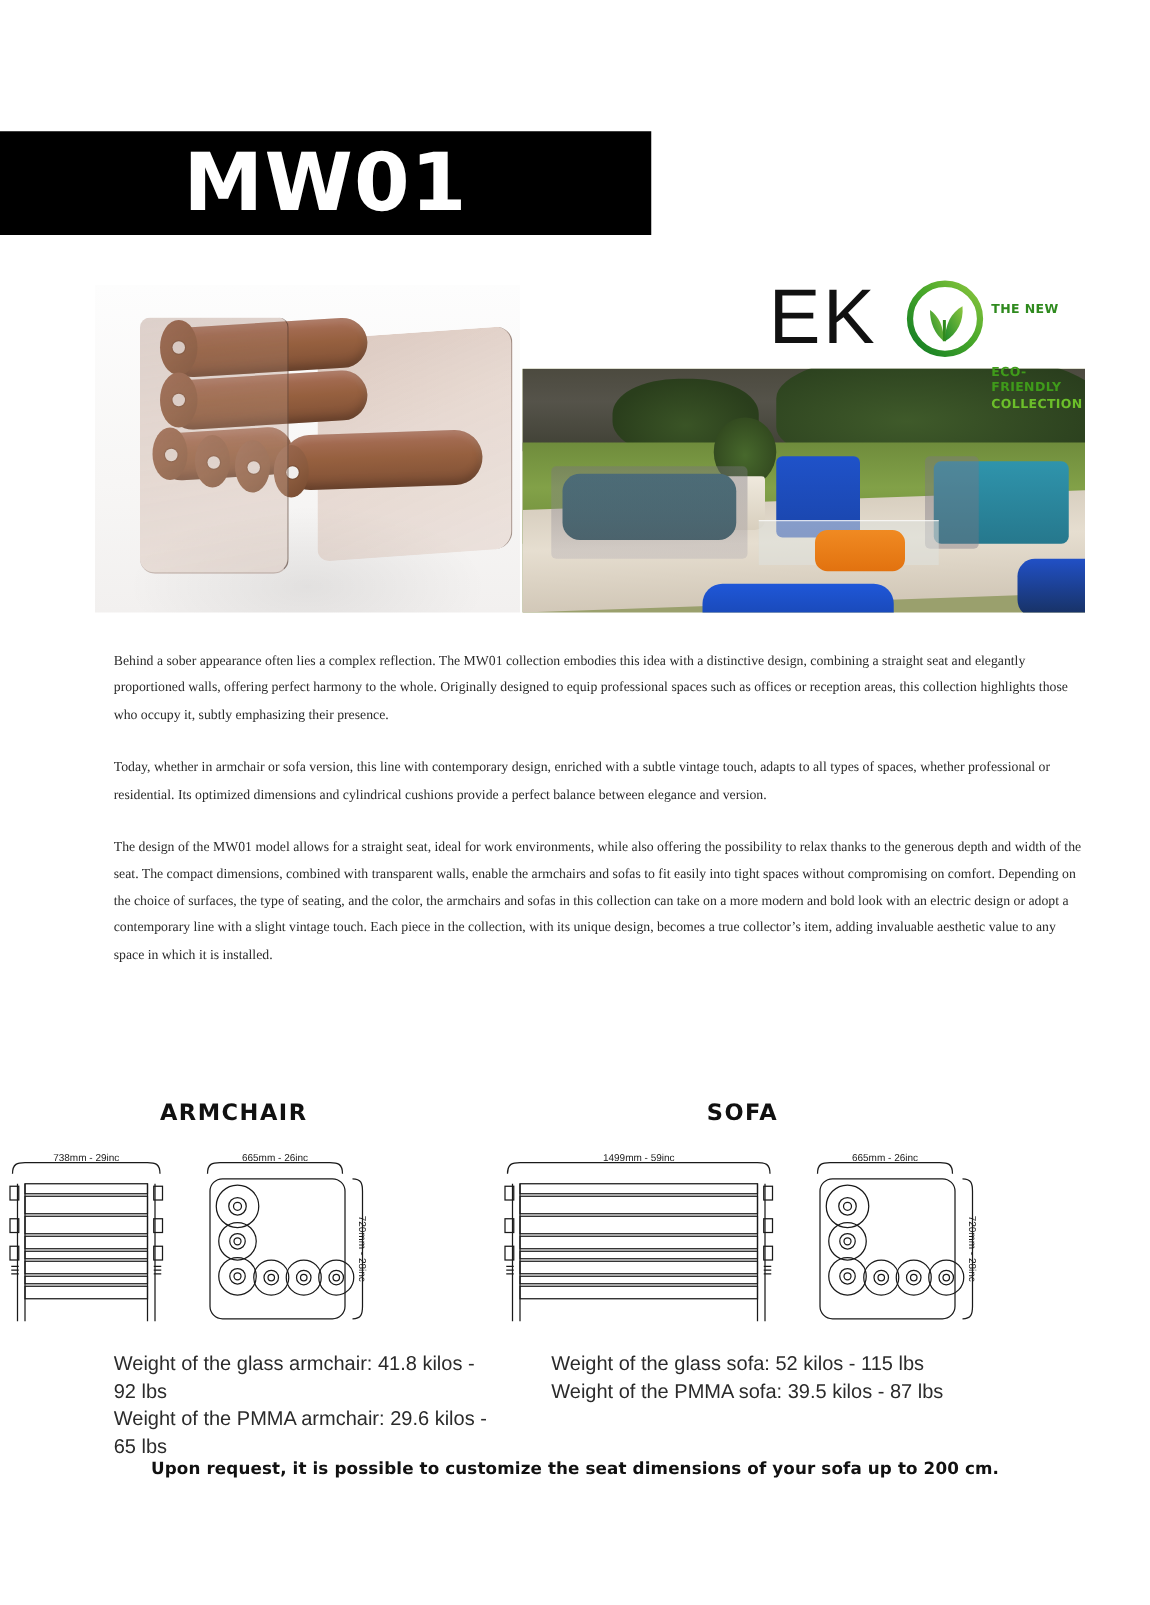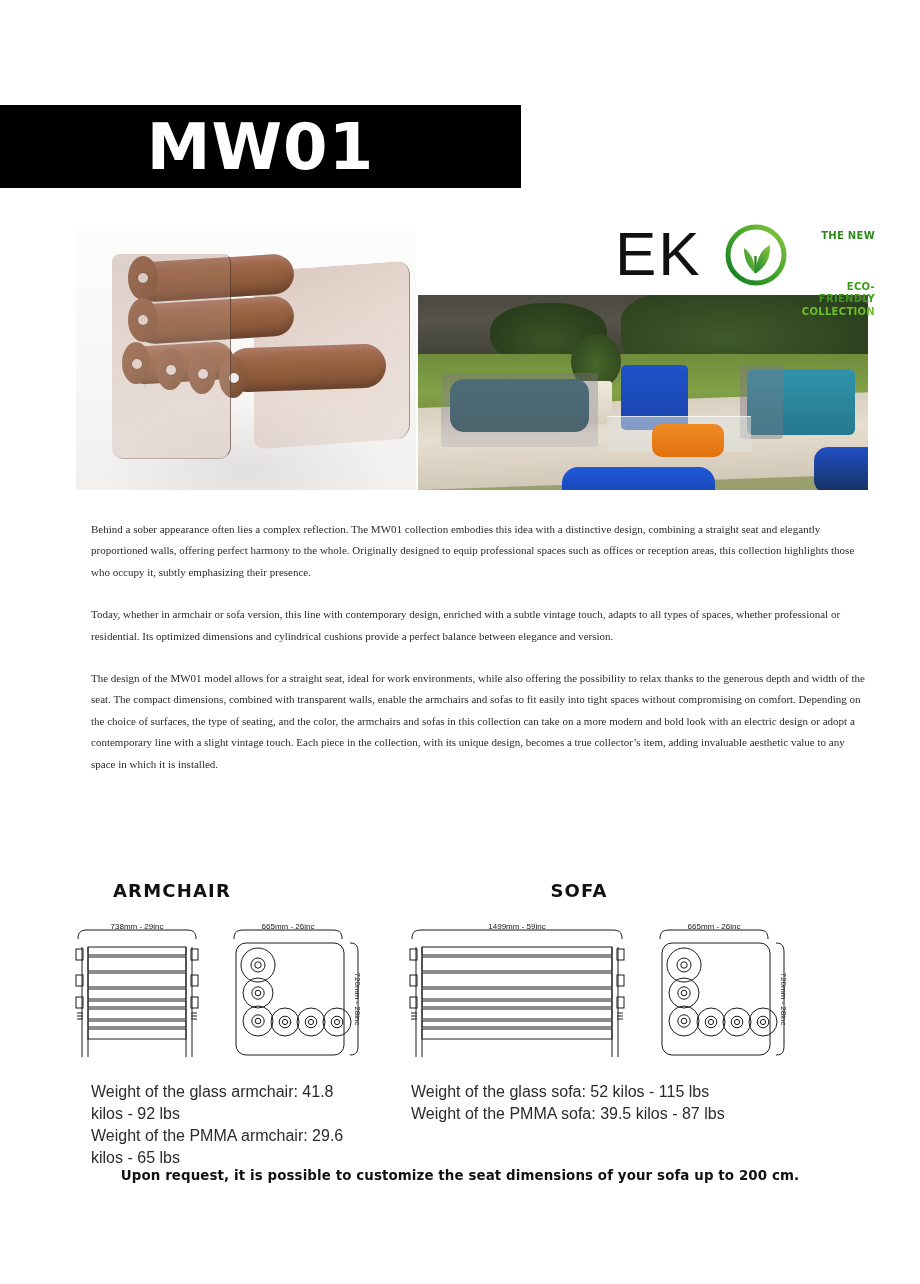--- a/index.html
+++ b/index.html
@@ -235,27 +235,26 @@
   .eko-circle {
     position: absolute;
     left: 109px;
     top: 5px;
     width: 64px;
     height: 64px;
   }
   .eko-tagline {
     position: absolute;
     left: 178px;
-    top: 12px;
+    top: 24px;
     font-size: 10px;
     font-weight: 700;
     line-height: 12.5px;
     letter-spacing: 0.3px;
     font-family: "DejaVu Sans", sans-serif;
-    text-align: right;
   }
   .eko-tagline .l1 { color: #2f8a1e; }
   .eko-tagline .l2 { color: #3f9b1a; margin-top: 38px; }
   .eko-tagline .l3 { color: #6cbf2a; }
 
   
   .body-copy {
     position: absolute;
     left: 91px;
     top: 519px;
@@ -292,25 +291,24 @@
     letter-spacing: 1.2px;
     color: #111111;
     font-family: "DejaVu Sans", sans-serif;
     margin-bottom: 16px;
   }
   .spec-heading.armchair-h { padding-right: 22px; }
   .spec-heading.sofa-h { }
 
   .drawings {
     display: flex;
-    justify-content: flex-end;
+    justify-content: flex-start;
     align-items: flex-start;
     gap: 18px;
     height: 150px;
-    margin-left: 36px;
   }
   .drawings svg { display: block; }
 
   .weights {
     margin-top: 14px;
     padding-left: 91px;
     font-size: 16px;
     line-height: 22px;
     color: #2b2b2b;
   }

